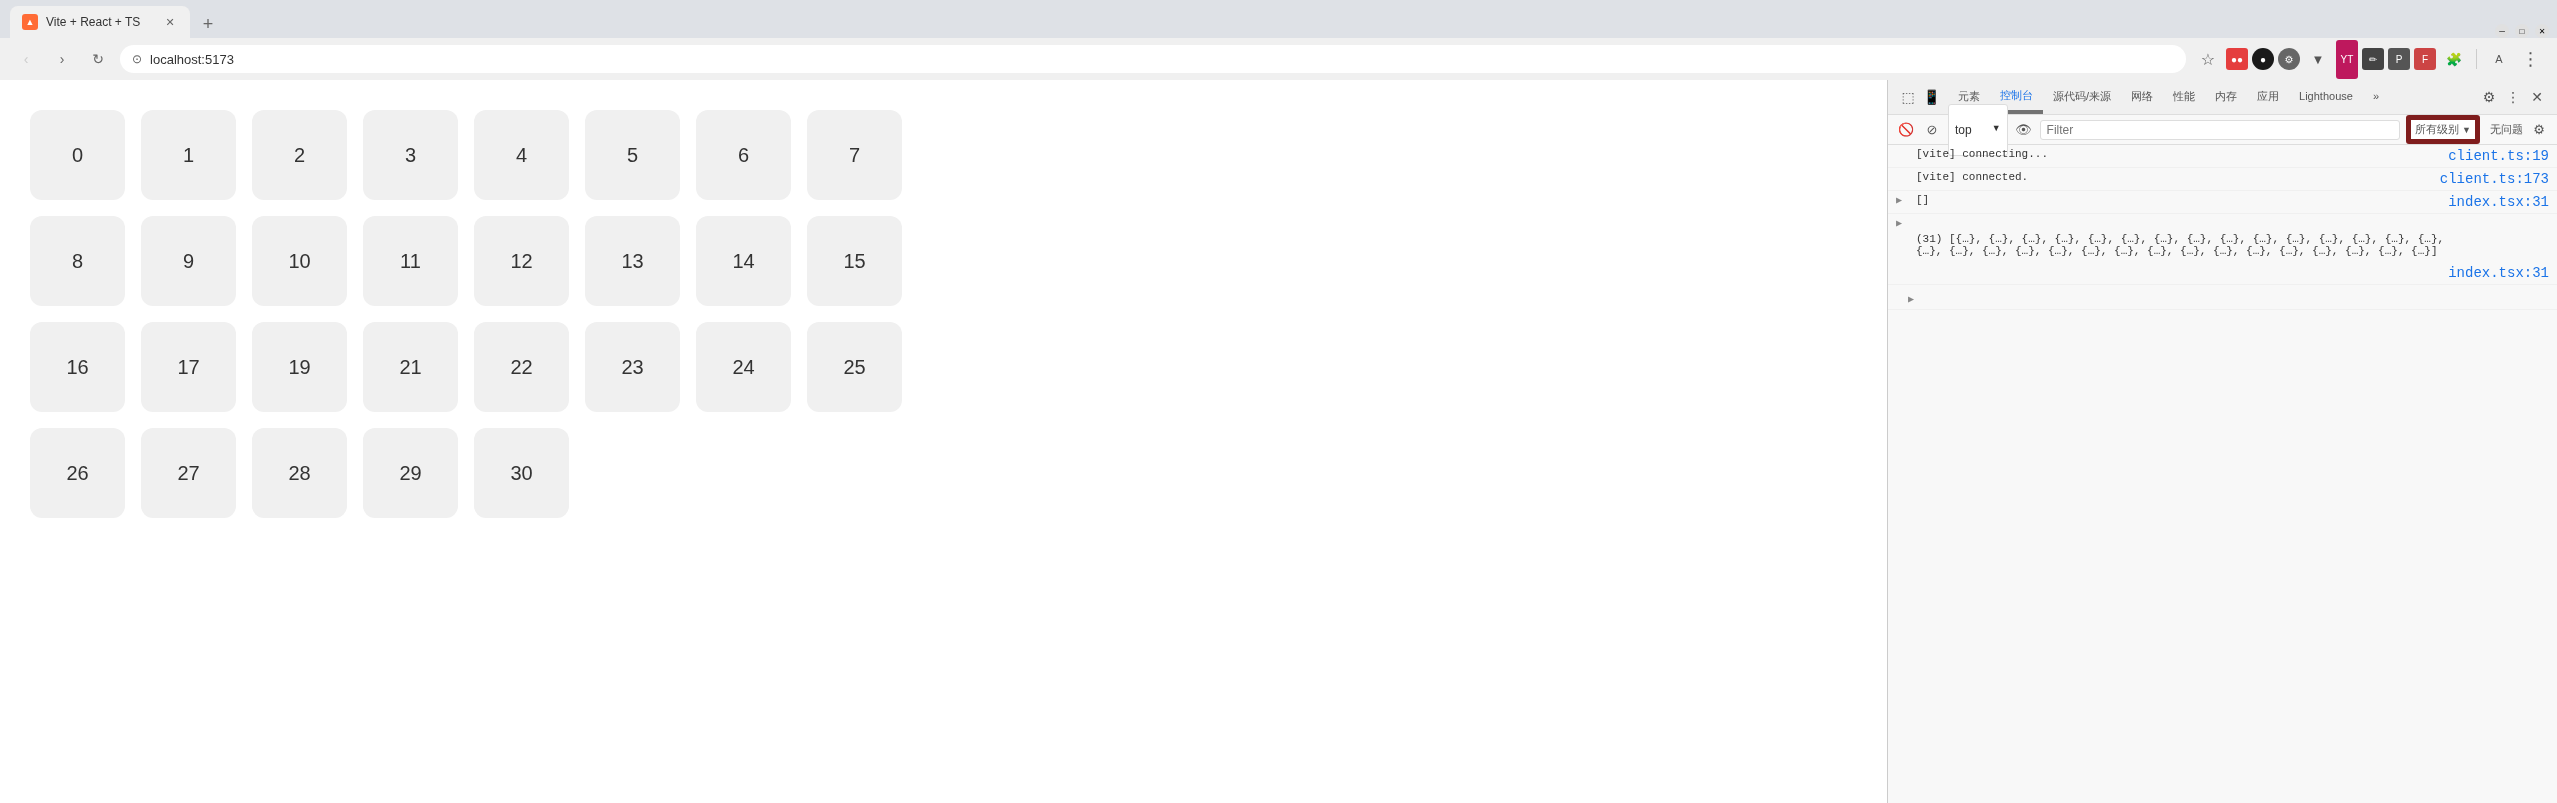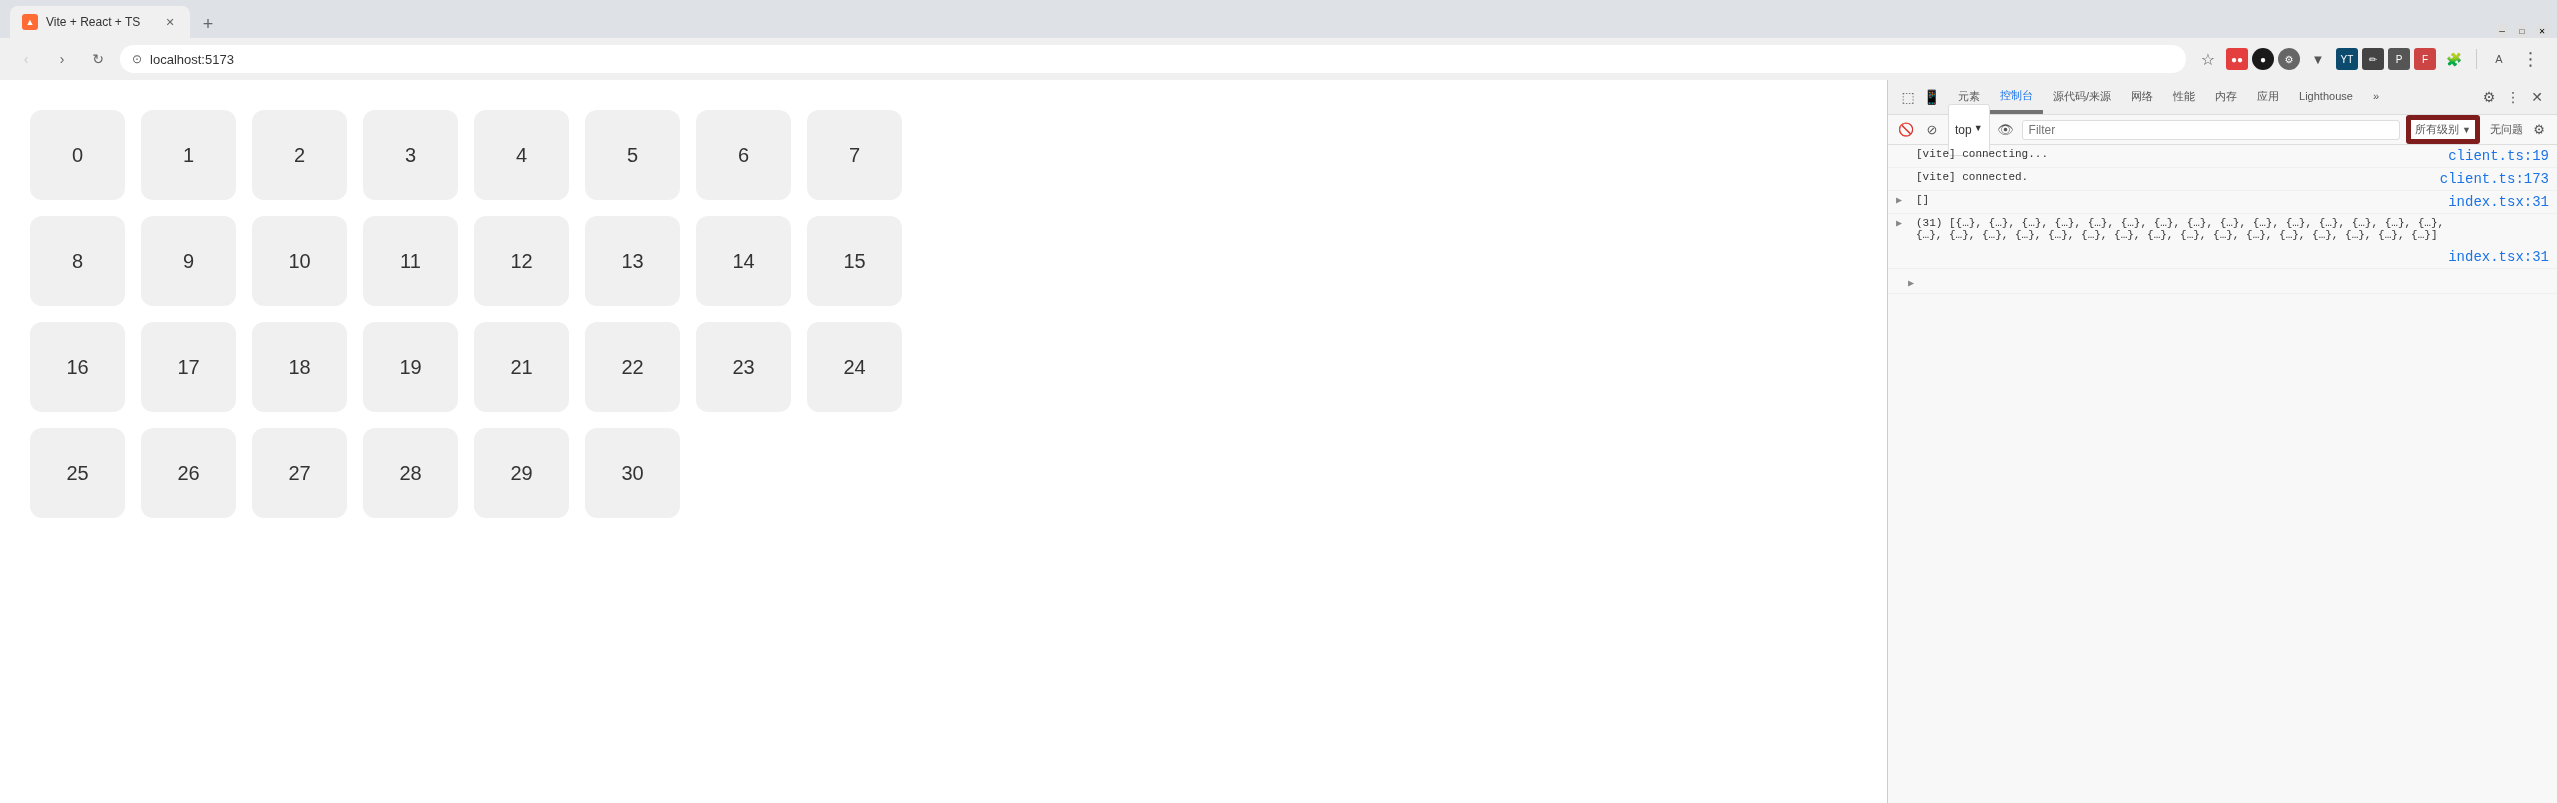--- a/index.html
+++ b/index.html
@@ -211,21 +211,21 @@
       padding: 0 8px; gap: 6px;
     }
 
     .devtools-toolbar-btn {
       width: 20px; height: 20px;
       display: flex; align-items: center; justify-content: center;
       font-size: 13px; color: #555; cursor: pointer;
     }
 
     .context-selector {
-      display: flex; align-items: flex-start; gap: 2px;
+      display: flex; align-items: flex-start; gap: 20px;
       font-size: 12px; color: #333;
       background: white;
       border: 1px solid #ddd;
       border-radius: 3px;
       padding: 18px 6px;
       cursor: pointer;
     }
 
     .filter-input {
       flex: 1;
@@ -330,21 +330,21 @@
       <span class="lock-icon">⊙</span>
       <span>localhost:5173</span>
     </div>
     <div class="browser-actions">
       <button class="browser-action-btn">☆</button>
 
       <button class="browser-action-btn" style="background:#e53e3e; border-radius:3px; width:22px; height:22px; font-size:10px; color:white;">●●</button>
       <button class="browser-action-btn" style="background:#1a1a1a; border-radius:50%; width:22px; height:22px; font-size:10px; color:white;">●</button>
       <button class="browser-action-btn" style="background:#666; border-radius:50%; width:22px; height:22px; font-size:10px; color:white;">⚙</button>
       <button class="browser-action-btn" style="font-size:13px;">▼</button>
-      <button class="browser-action-btn" style="background:#0c4a6e; border-radius:3px; width:22px; height:22px; font-size:10px; color:white;">YT</button>
+      <button class="browser-action-btn" style="background:#be185d; border-radius:3px; width:22px; height:39px; font-size:10px; color:white;">YT</button>
       <button class="browser-action-btn" style="background:#444; border-radius:3px; width:22px; height:22px; font-size:10px; color:white;">✏</button>
       <button class="browser-action-btn" style="background:#555; border-radius:3px; width:22px; height:22px; font-size:10px; color:white;">P</button>
       <button class="browser-action-btn" style="background:#c44; border-radius:3px; width:22px; height:22px; font-size:10px; color:white;">F</button>
       <button class="browser-action-btn" style="font-size:13px;">🧩</button>
       <div style="width:1px;height:20px;background:#ccc;margin:0 4px;"></div>
       <button class="browser-action-btn" style="font-size:11px;">A</button>
       <button class="browser-action-btn" style="font-size:18px; letter-spacing:1px;">⋮</button>
     </div>
   </div>
 
@@ -363,21 +363,20 @@
           <div class="grid-item">8</div>
           <div class="grid-item">9</div>
           <div class="grid-item">10</div>
           <div class="grid-item">11</div>
           <div class="grid-item">12</div>
           <div class="grid-item">13</div>
           <div class="grid-item">14</div>
           <div class="grid-item">15</div>
           <div class="grid-item">16</div>
           <div class="grid-item">17</div>
-          <div class="grid-item">18</div>
           <div class="grid-item">19</div>
           <div class="grid-item">21</div>
           <div class="grid-item">22</div>
           <div class="grid-item">23</div>
           <div class="grid-item">24</div>
           <div class="grid-item">25</div>
           <div class="grid-item">26</div>
           <div class="grid-item">27</div>
           <div class="grid-item">28</div>
           <div class="grid-item">29</div>
@@ -458,21 +457,21 @@
         </div>
 
         <div class="console-line">
           <span class="console-expand" style="color:#888; cursor:pointer;">▶</span>
           <span class="console-text">[]</span>
           <a class="console-link">index.tsx:31</a>
         </div>
 
         <div class="console-line" style="flex-wrap: wrap;">
           <span class="console-expand" style="color:#888; cursor:pointer;">▶</span>
-          <span class="console-text" style="flex: none; max-width: 530px; word-break: break-all;">(31) [{…}, {…}, {…}, {…}, {…}, {…}, {…}, {…}, {…}, {…}, {…}, {…}, {…}, {…}, {…}, {…}, {…}, {…}, {…},
+          <span class="console-text" style="flex: none; max-width: 530px; word-break: break-all; margin-top: 16px;">(31) [{…}, {…}, {…}, {…}, {…}, {…}, {…}, {…}, {…}, {…}, {…}, {…}, {…}, {…}, {…}, {…}, {…}, {…}, {…},
  {…}, {…}, {…}, {…}, {…}, {…}, {…}, {…}, {…}, {…}, {…}, {…}]</span>
           <a class="console-link" style="align-self: flex-start;">index.tsx:31</a>
         </div>
 
         <div class="console-line">
           <span class="more-btn">▶</span>
         </div>
       </div>
     </div>
   </div>

